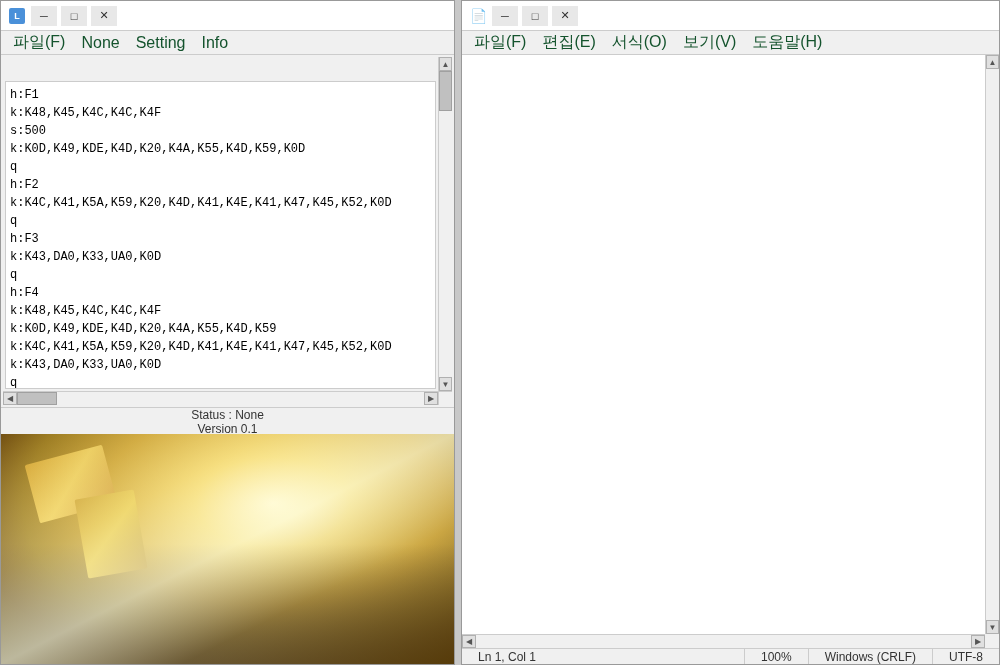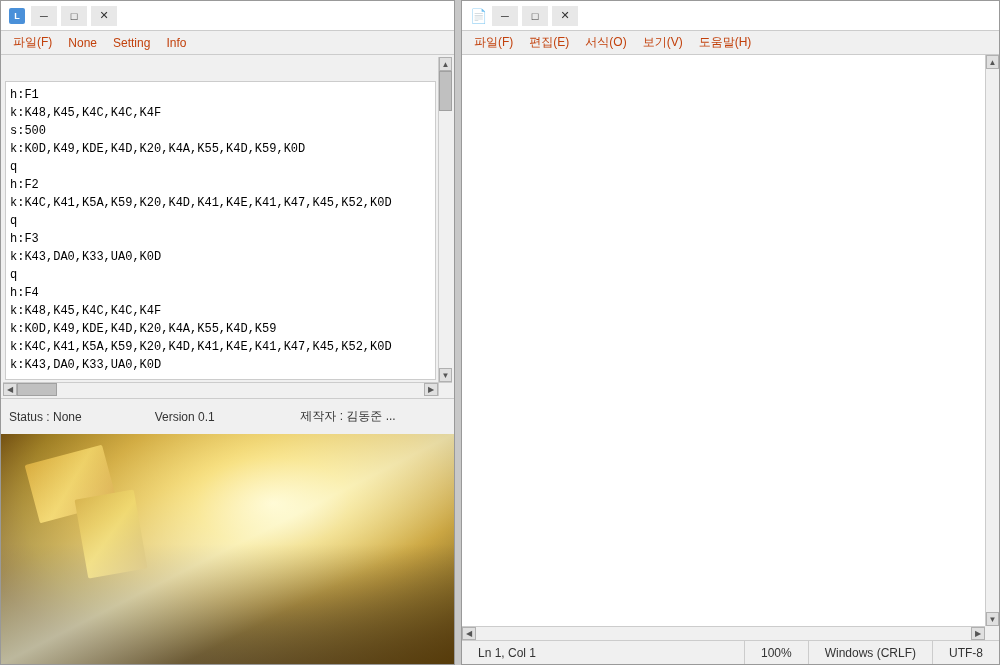--- a/index.html
+++ b/index.html
@@ -72,22 +72,22 @@
     .menu-bar {
       height: 24px;
       background: #f0f0f0;
       display: flex;
       align-items: center;
       padding: 0 4px;
       border-bottom: 1px solid #ccc;
     }
     .menu-item {
       padding: 2px 8px;
-      font-size: 12px;
-      color: #c2410c;
+      font-size: 16px;
+      color: #14532d;
       cursor: pointer;
     }
 
     .content-area {
       flex: 1;
       display: flex;
       flex-direction: column;
       overflow: hidden;
     }
 
@@ -100,28 +100,29 @@
       padding: 4px;
       font-family: 'Courier New', monospace;
       font-size: 12px;
       line-height: 1.5;
       color: #000;
       white-space: pre;
       position: relative;
     }
 
     .status-bar {
-      height: 36px;
+      height: 27px;
       background: #f0f0f0;
       border-top: 1px solid #ccc;
       display: flex;
       align-items: center;
       padding: 0 8px;
       font-size: 12px;
       color: #333;
+      flex-direction: column;
     }
     .status-section {
       flex: 1;
     }
     .status-version {
       flex: 1;
     }
     .status-author {
       flex: 1;
       text-align: left;
@@ -189,21 +190,21 @@
       position: absolute;
       bottom: 0;
       left: 0;
       right: 14px;
       height: 14px;
       background: #f0f0f0;
       border-top: 1px solid #ccc;
     }
 
     .notepad-status {
-      height: 24px;
+      height: 16px;
       background: #f0f0f0;
       border-top: 1px solid #ccc;
       display: flex;
       align-items: center;
       font-size: 12px;
       color: #333;
     }
     .ns-col {
       padding: 0 16px;
       border-right: 1px solid #ccc;

